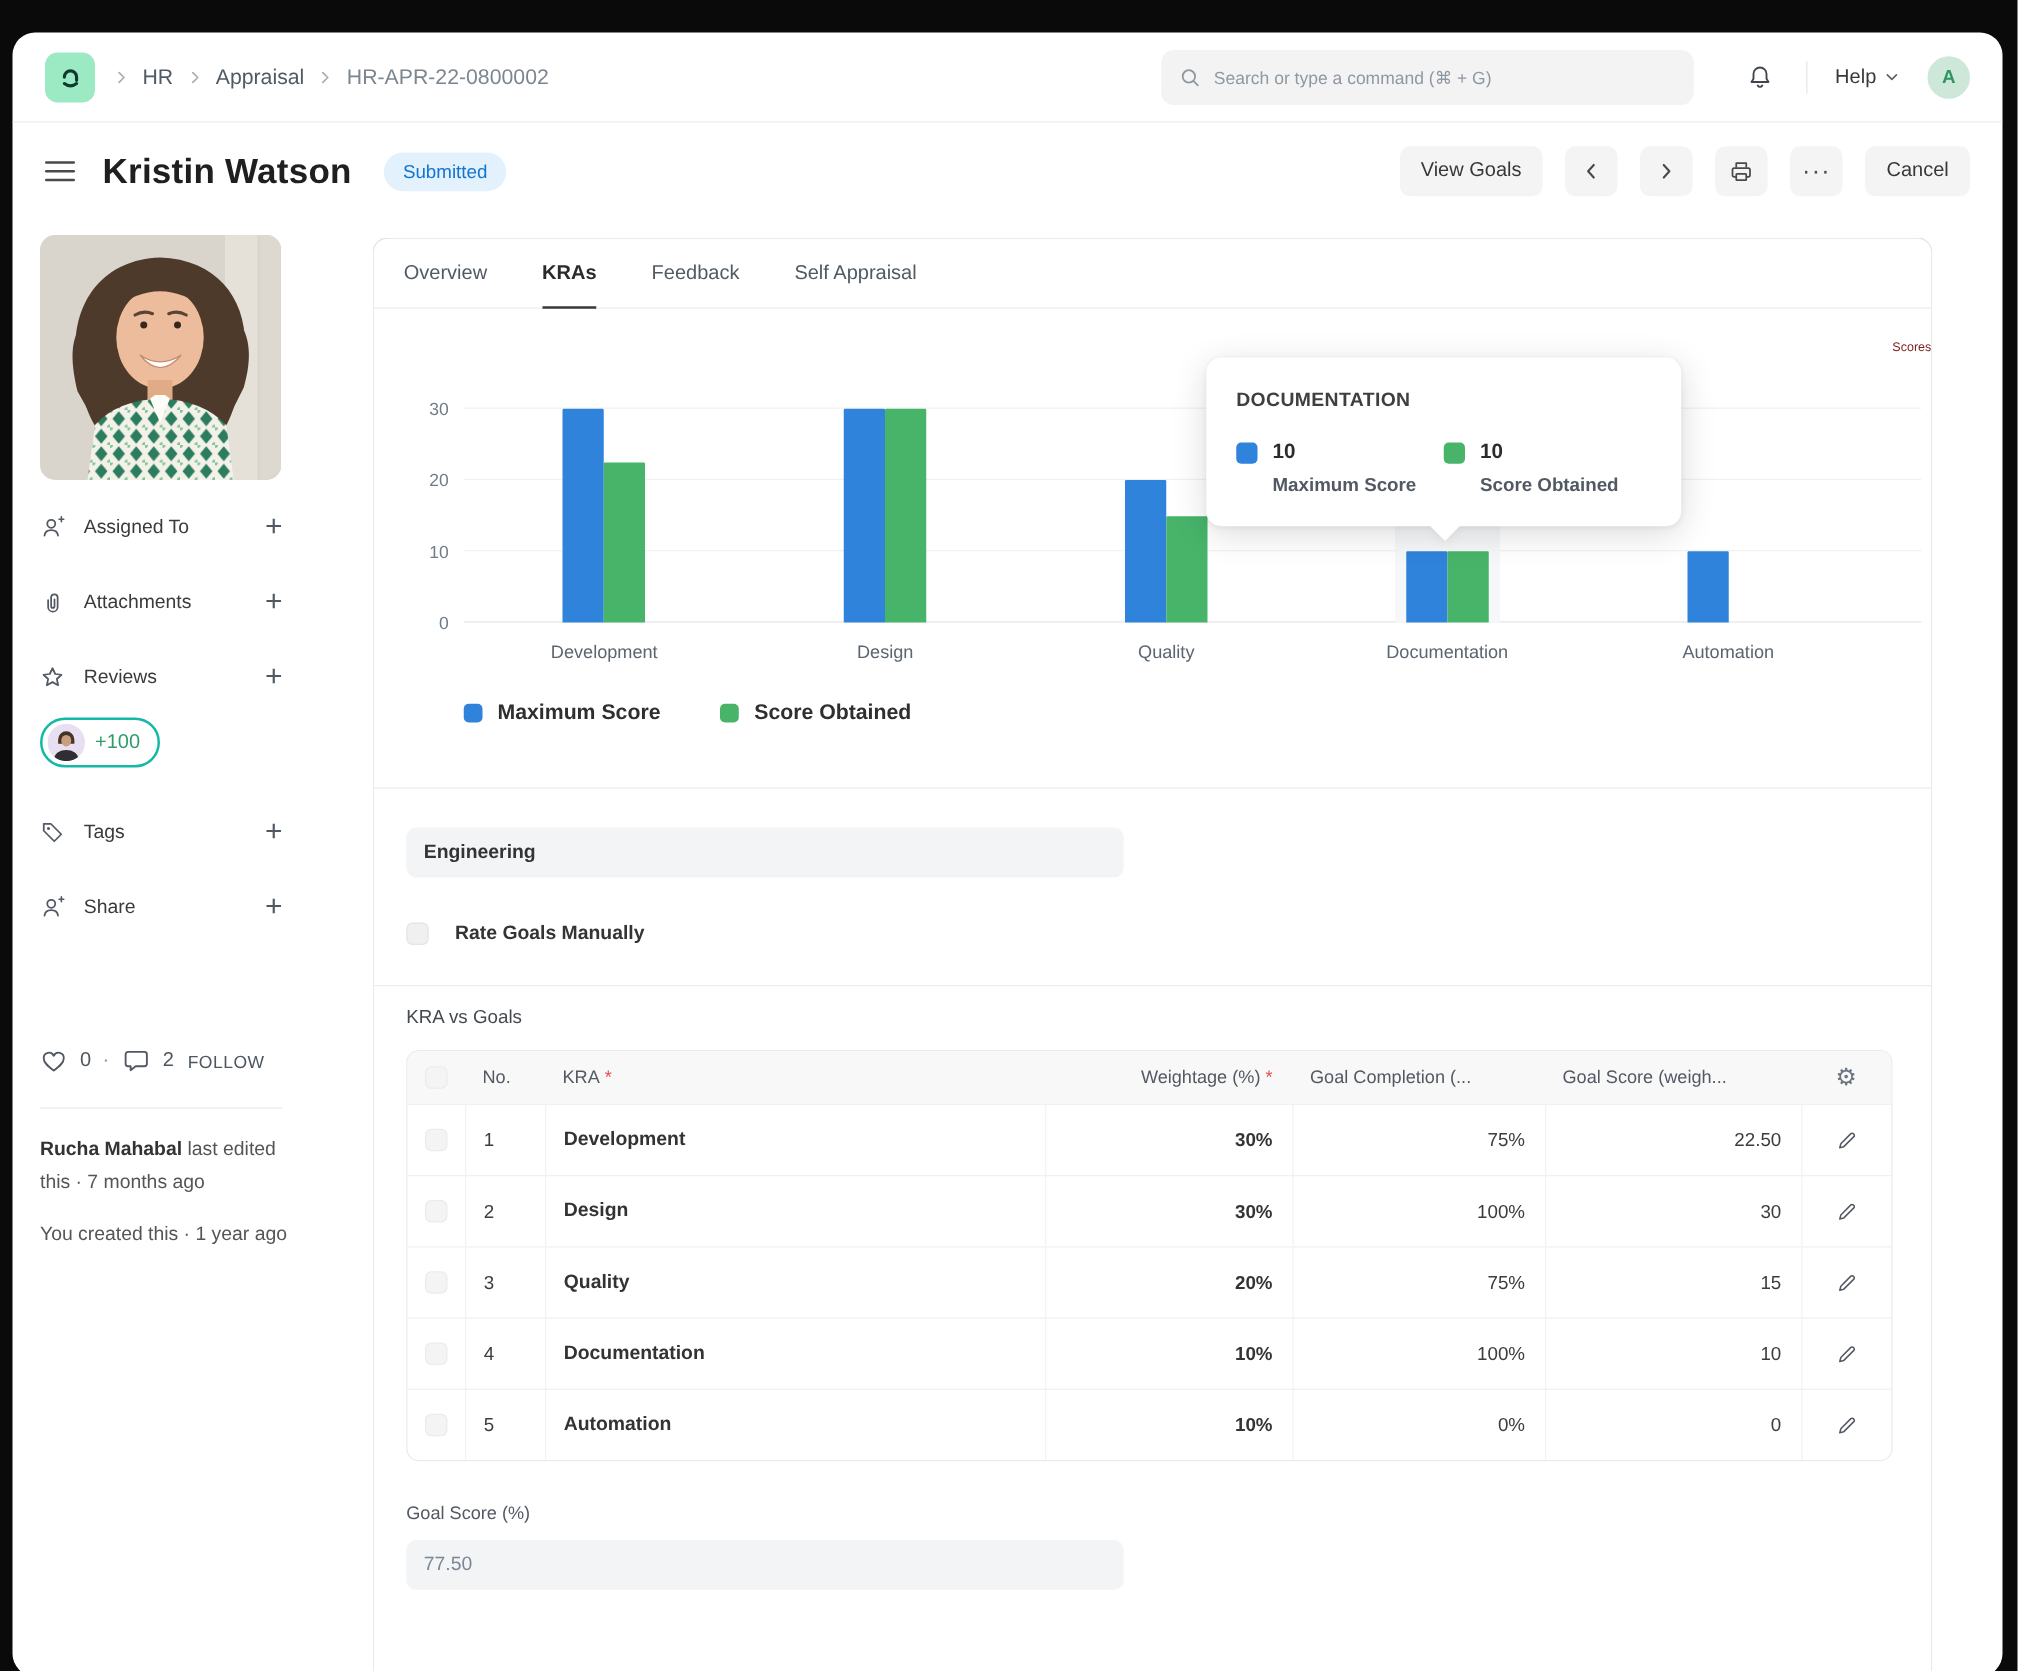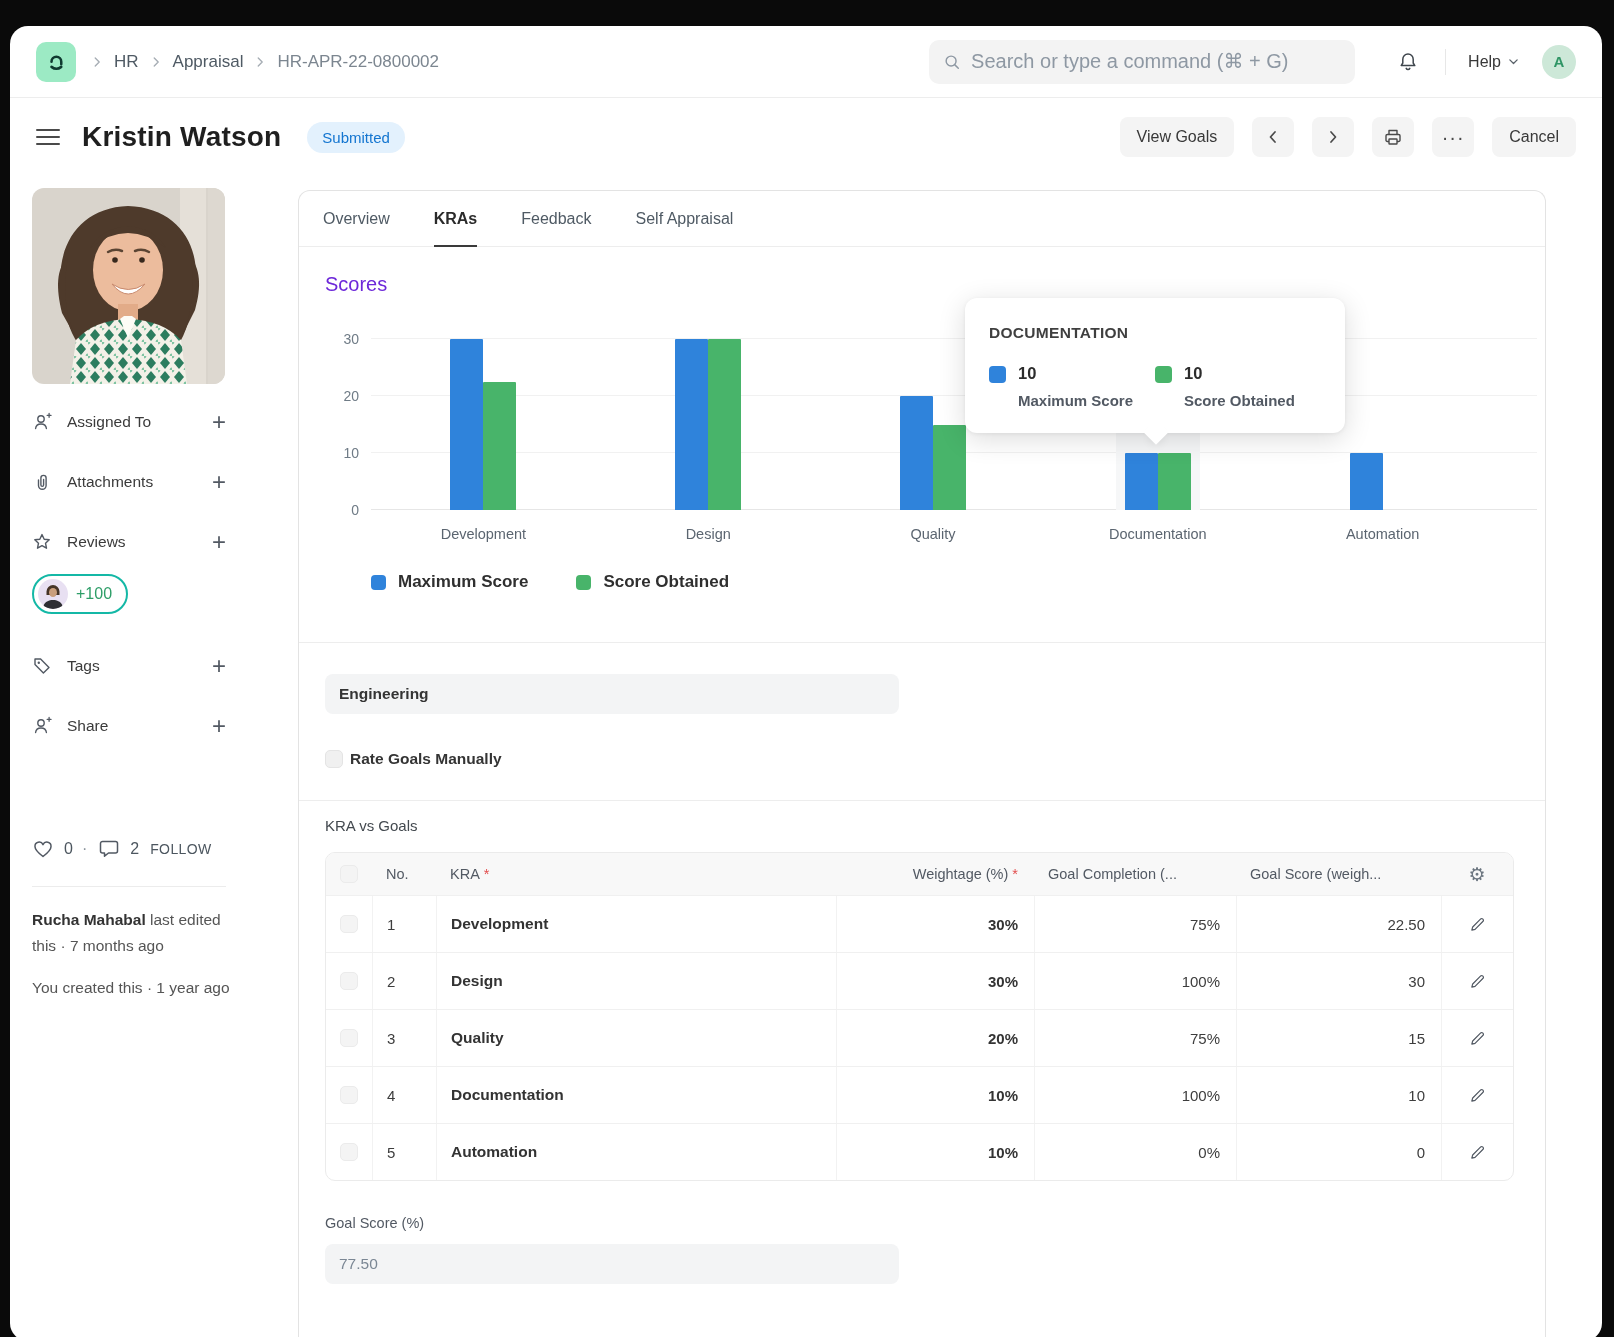--- a/index.html
+++ b/index.html
@@ -17,21 +17,21 @@
 
   
   .navbar { height:72px; display:flex; align-items:center; padding:0 26px; border-bottom:1px solid #ededed; }
   .logo { width:40px; height:40px; border-radius:10px; background:#9ceac4; display:flex; align-items:center; justify-content:center; flex:0 0 auto; cursor:pointer; }
   .breadcrumb { display:flex; align-items:center; margin-left:14px; gap:10px; font-size:17px; }
   .crumb { color:#4f5a64; cursor:pointer; }
   .crumb.last { color:#7c8690; }
   .bc-chevron { color:#a7aeb5; display:flex; }
   .nav-right { margin-left:auto; display:flex; align-items:center; }
   .search-bar { width:426px; height:44px; background:#f3f3f3; border-radius:10px; display:flex; align-items:center; padding:0 14px; gap:10px; }
-  .search-bar input { border:none; outline:none; background:transparent; font-size:20px; color:#505a64; width:100%; font-family:inherit; }
+  .search-bar input { border:none; outline:none; background:transparent; font-size:14px; color:#505a64; width:100%; font-family:inherit; }
   .search-bar input::placeholder { color:#8e98a3; }
   .bell-btn { margin-left:42px; display:flex; cursor:pointer; }
   .nav-divider { width:1px; height:26px; background:#e7e7e7; margin:0 22px 0 26px; }
   .help { display:flex; align-items:center; gap:6px; font-size:16px; color:#383838; cursor:pointer; }
   .avatar { width:34px; height:34px; border-radius:50%; background:#cde8d8; color:#2f9565; font-weight:700; font-size:15px; display:flex; align-items:center; justify-content:center; margin-left:22px; cursor:pointer; }
 
   
   .page-head { height:78px; display:flex; align-items:center; padding:0 26px; }
   .hamburger { width:24px; display:flex; flex-direction:column; gap:5px; cursor:pointer; padding:4px 0; }
   .hamburger span { height:2px; background:#4a4a4a; border-radius:2px; }
@@ -67,21 +67,21 @@
 
   
   .main-panel { flex:1 1 auto; margin:14px 56px 0 0; border:1px solid #e3e3e3; border-bottom:none; border-radius:12px 12px 0 0; height:calc(100% - 14px); overflow:hidden; background:#fff; }
   .tabs-row { height:56px; border-bottom:1px solid #ededed; display:flex; padding:0 24px; gap:44px; }
   .tab { display:flex; align-items:center; font-size:16px; color:#4f5a64; position:relative; cursor:pointer; }
   .tab.active { color:#2b2b2b; font-weight:700; }
   .tab.active::after { content:""; position:absolute; left:0; right:0; bottom:-1px; height:2px; background:#3a3a3a; }
 
   
   .chart-section { padding:26px 0 0 26px; position:relative; }
-  .section-label { font-size:20px; color:#6d28d9; }
+  .section-label { font-size:10px; color:#7f1d1d;text-align:right; }
   .chart-area { position:relative; margin-top:24px; width:1212px; }
   .chart-plot { position:relative; height:190px; }
   .gridline { position:absolute; left:46px; right:0; height:1px; background:#f1f1f1; }
   .gridline.base { background:#e6e6e6; }
   .ytick { position:absolute; left:0; width:34px; text-align:right; font-size:14px; color:#6f7b86; }
   .chart-groups { position:absolute; left:46px; bottom:0; top:0; width:1124px; display:flex; }
   .cgroup { flex:1 1 0; position:relative; display:flex; align-items:flex-end; justify-content:center; }
   .cgroup.hovered::before { content:""; position:absolute; left:50%; transform:translateX(-50%); top:0; bottom:0; width:84px; background:#f6f7f8; }
   .bars { display:flex; align-items:flex-end; position:relative; }
   .bar { width:33px; border-radius:1px 1px 0 0; }
@@ -102,21 +102,21 @@
   .tooltip-arrow { position:absolute; bottom:-8px; left:182px; width:18px; height:18px; background:#fff; transform:rotate(45deg); box-shadow:4px 4px 10px -3px rgba(0,0,0,.08); }
 
   .section-divider { border-top:1px solid #ededed; margin-top:50px; }
 
   
   .template-section { padding:18px 26px 32px; }
   .field-label { font-size:14.5px; color:#525963; }
   .req { color:#e24c4c; margin-left:4px; }
   .field-input { margin-top:13px; width:574px; height:40px; background:#f3f4f5; border:none; border-radius:8px; padding:0 14px; font-size:15.5px; font-weight:700; color:#343434; font-family:inherit; outline:none; }
   .field-input.muted { font-weight:400; color:#7b8794; }
-  .checkbox-row { margin-top:36px; display:flex; align-items:center; gap:7px; cursor:pointer; }
+  .checkbox-row { margin-top:36px; display:flex; align-items:center; gap:21px; cursor:pointer; }
   .checkbox { width:18px; height:18px; border-radius:5px; background:#f0f0f0; border:1px solid #e4e4e4; flex:0 0 auto; cursor:pointer; }
   .checkbox.in-table { background:#f4f4f4; border-color:#ebebeb; }
   .checkbox-label { font-size:15.5px; font-weight:600; color:#343434; }
 
   
   .kra-section { padding:16px 26px 0; }
   .kra-title { font-size:15px; color:#43494f; }
   .grid-table { margin-top:18px; width:1189px; border:1px solid #ebebeb; border-radius:10px; overflow:hidden; }
   .trow { display:grid; grid-template-columns:46px 64px 400px 198px 202px 205px 1fr; align-items:center; }
   .trow.head { height:42px; background:#f8f8f8; font-size:14.5px; color:#525963; }

